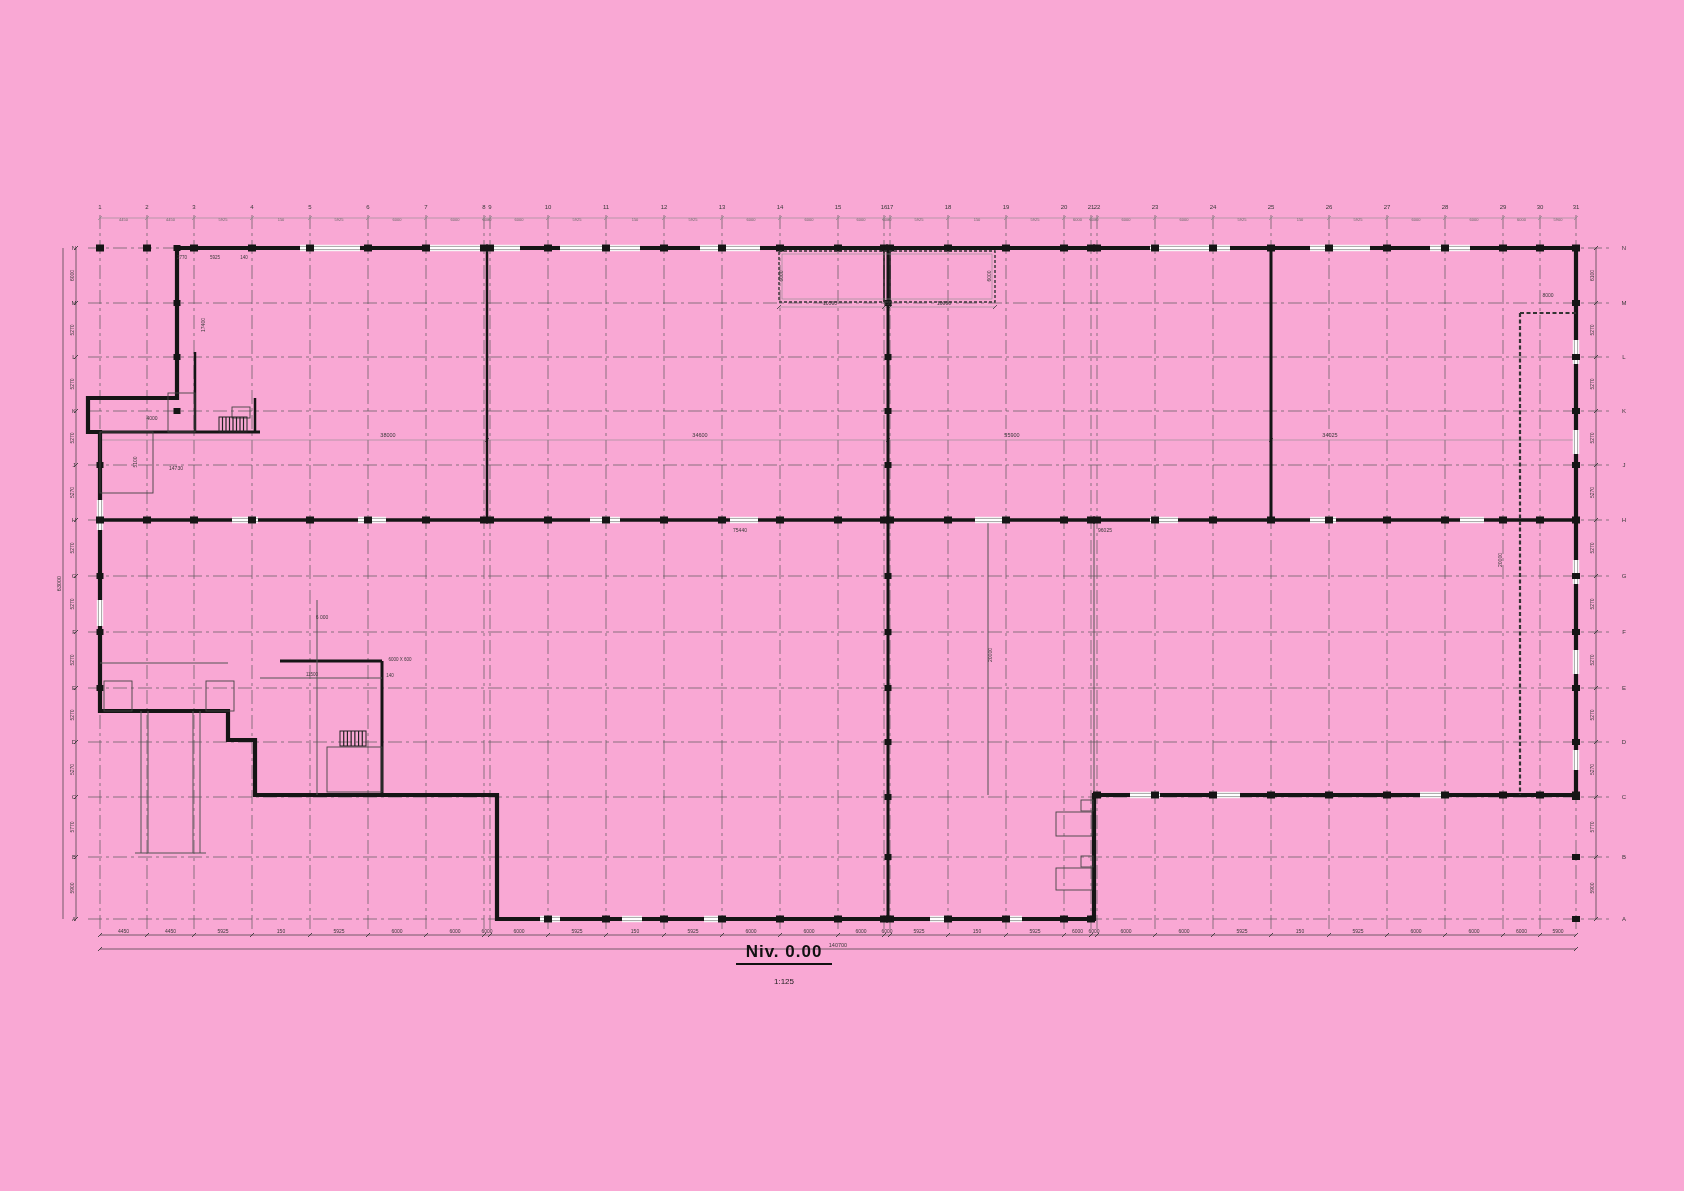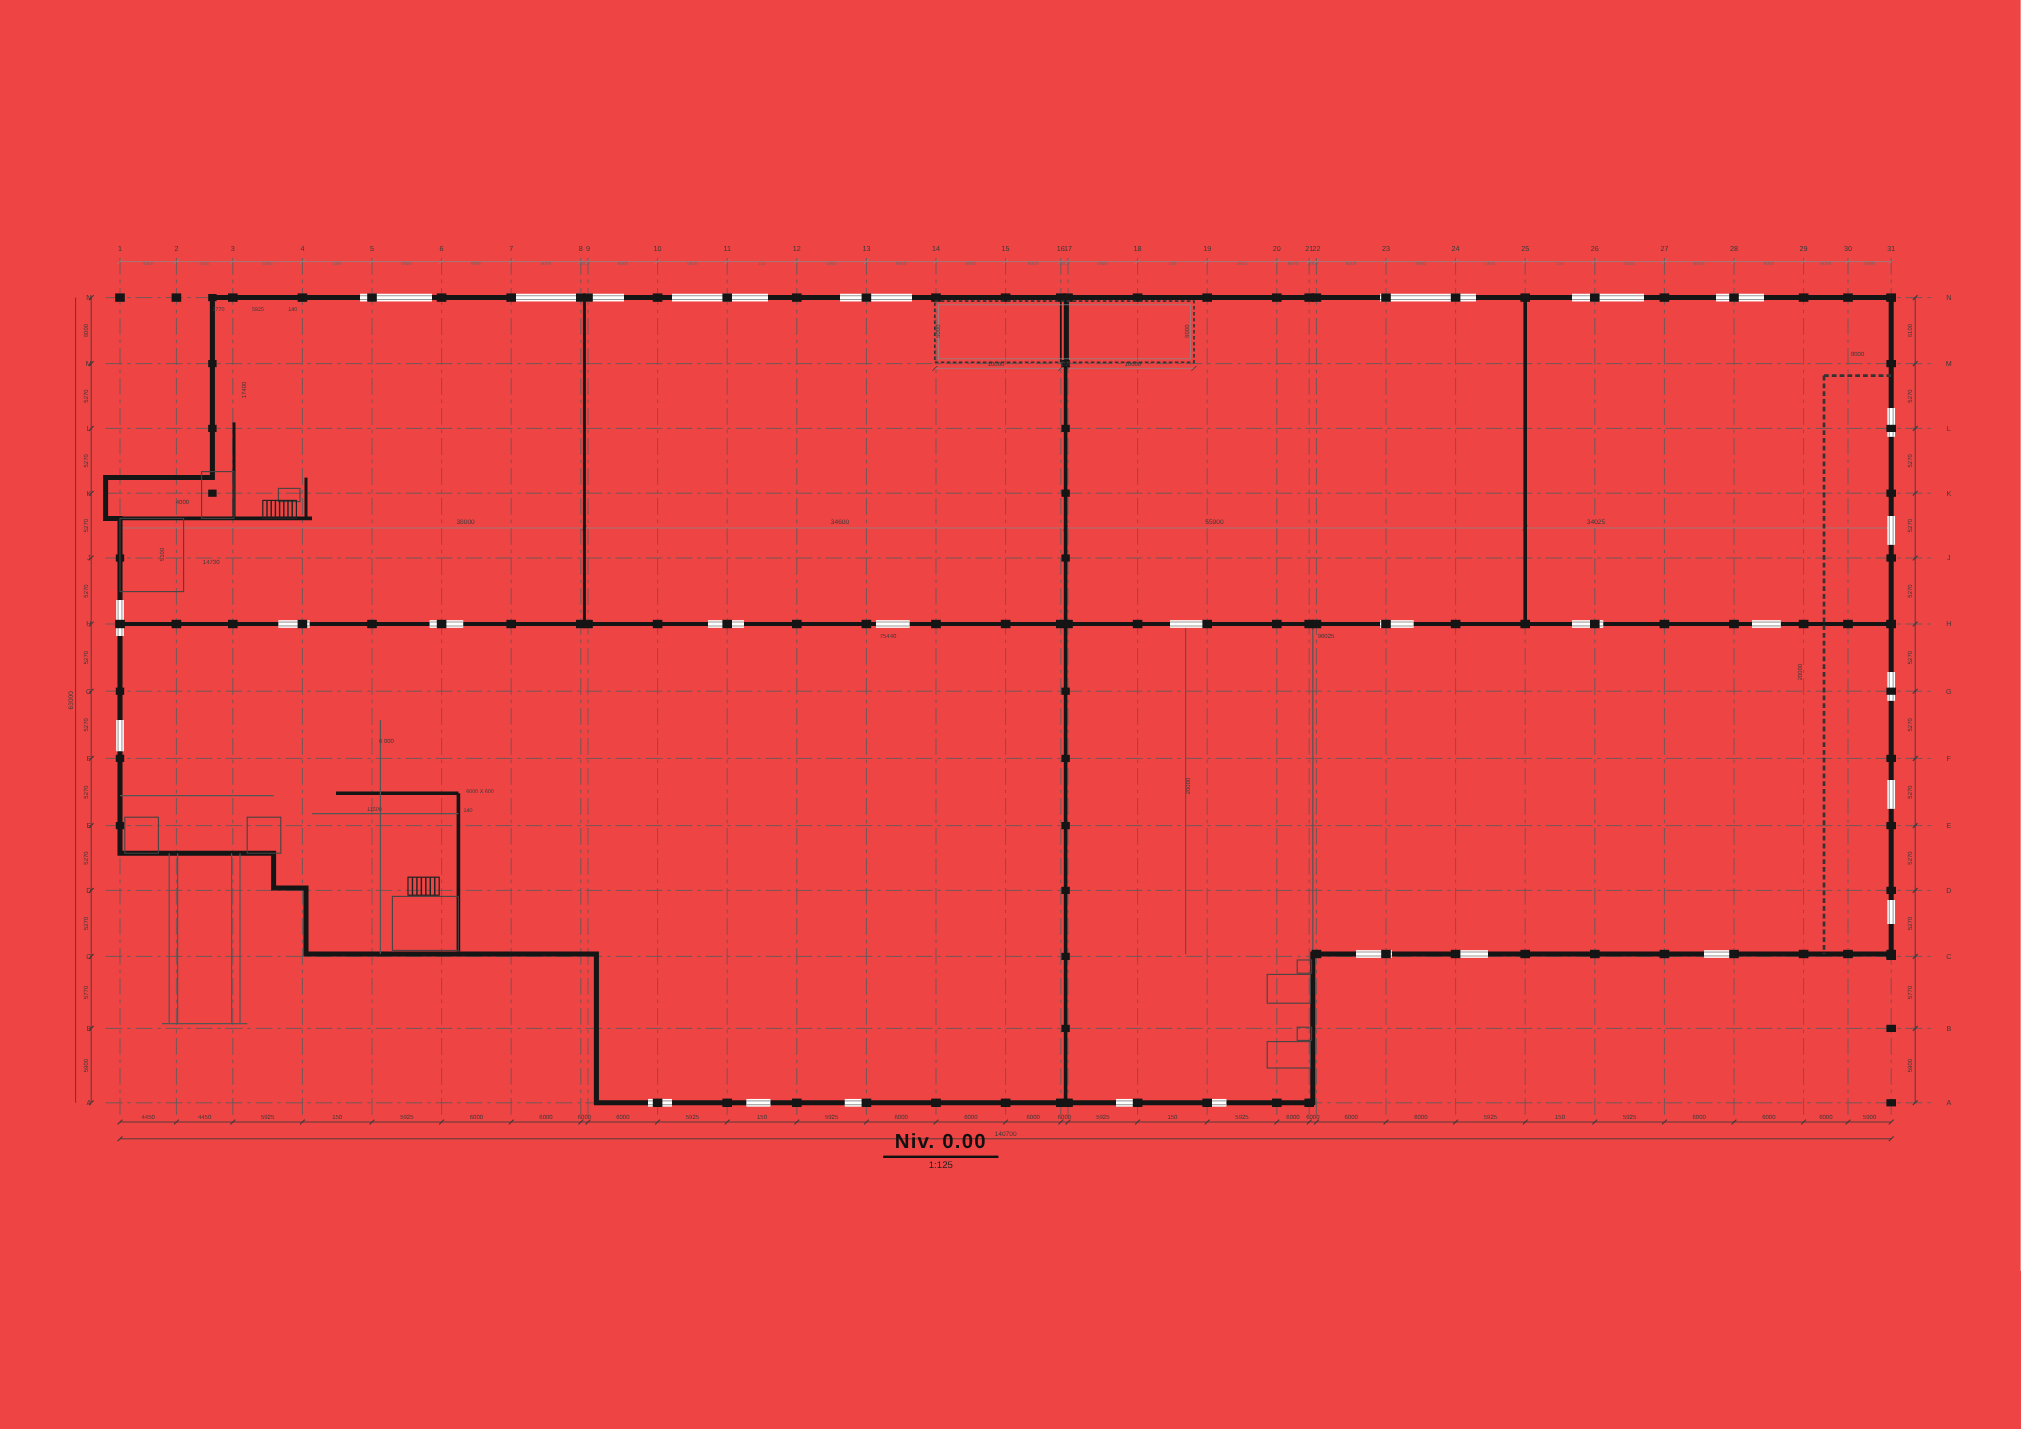--- a/index.html
+++ b/index.html
@@ -1,22 +1,22 @@
 <!DOCTYPE html>
 <html><head>
 <meta charset="utf-8">
 <style>
   html,body{margin:0;padding:0;background:#ffffff;}
   body{width:1684px;height:1191px;position:relative;font-family:"Liberation Sans",sans-serif;}
-  .sheet{position:absolute;inset:0;background:#ef4444;}
+  .sheet{position:absolute;inset:0;background:#f9a8d4;}
   #plan-svg{position:absolute;left:0;top:0;}
   .title-block{position:absolute;left:684px;top:942px;width:200px;text-align:center;}
   .title-text{display:inline-block;font-size:17px;font-weight:600;letter-spacing:1px;color:#111;
     border-bottom:2px solid #111;padding:0 10px 1px 10px;}
-  .scale-text{display:block;font-size:8px;color:#222;margin-top:1px;}
+  .scale-text{display:block;font-size:8px;color:#222;margin-top:12px;}
   text{font-family:"Liberation Sans",sans-serif;}
 </style>
 </head>
 <body>
 
 <div class="sheet">
   <svg id="plan-svg" width="1684" height="1191" viewBox="0 0 1684 1191" xmlns="http://www.w3.org/2000/svg">
       <g>
         <line x1="100" y1="215" x2="100" y2="932" stroke="#5a5a5a" stroke-width="0.7" stroke-dasharray="14 4 3 4"></line>
         <text x="100" y="209" font-size="6" fill="#3a3a3a" text-anchor="middle">1</text>

